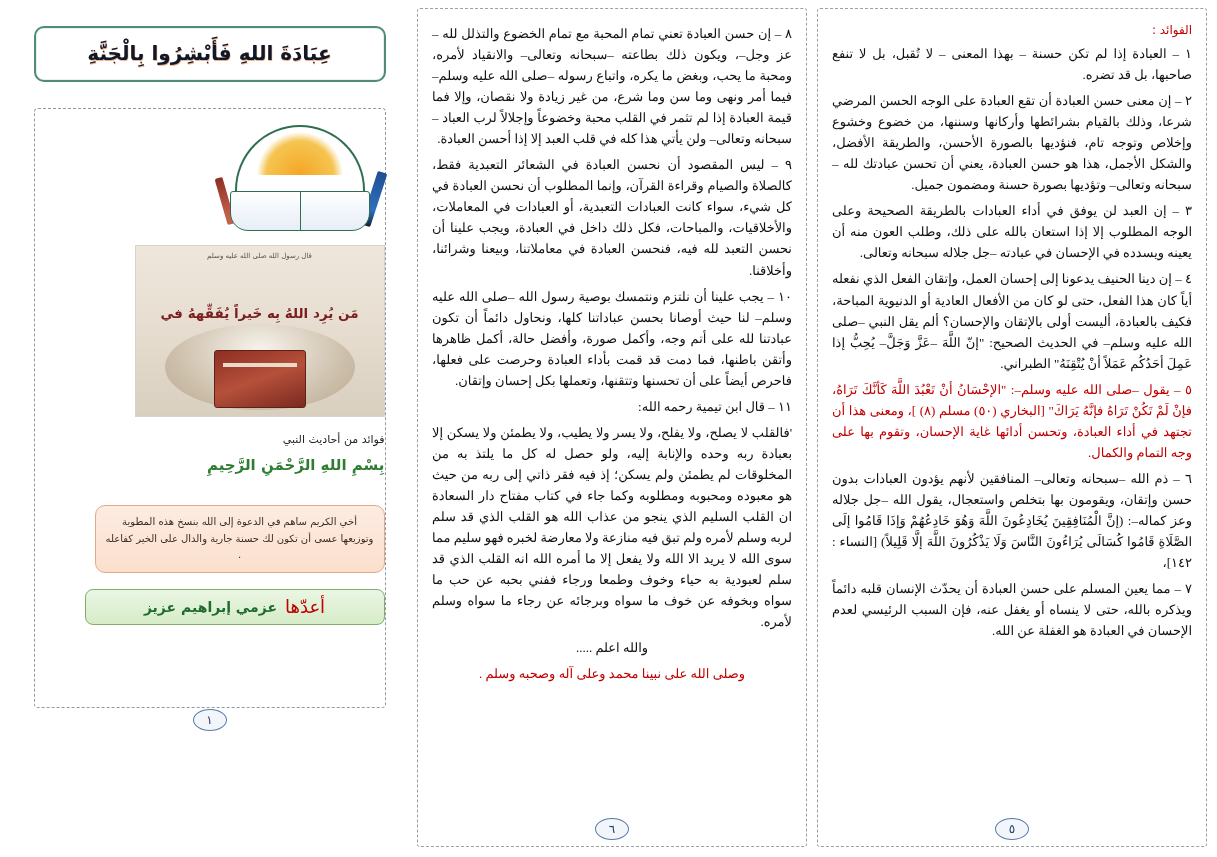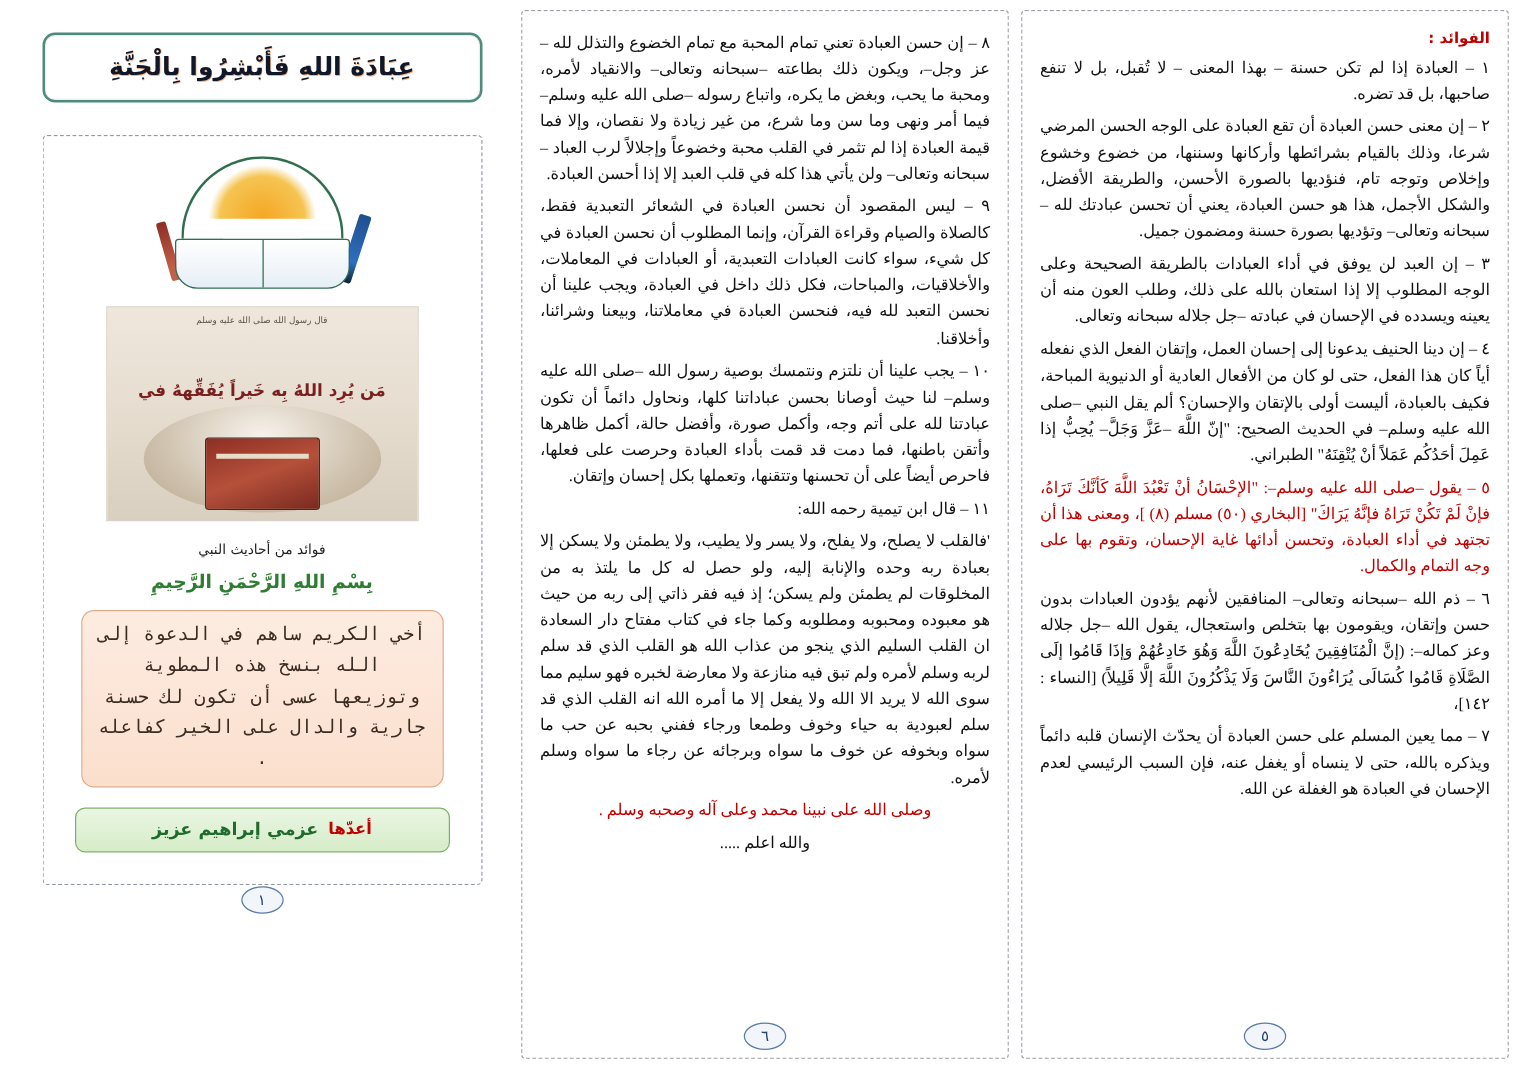--- a/index.html
+++ b/index.html
@@ -39,21 +39,21 @@
     font-family: Liberation Serif, serif;
     font-size: 13px;
     line-height: 1.62;
     text-align: justify;
     color: #111;
     margin: 0 0 5px 0;
     direction: rtl;
   }
   .heading {
     color: #c00000;
-    font-weight: bold;
+    font-weight: normal;
     font-size: 12px;
     margin: 0 0 6px 0;
     text-align: right;
   }
   .red { color: #c00000; }
   .center { text-align: center; }
   .pagebadge {
     position: absolute;
     bottom: 6px; left: 50%;
     transform: translateX(-50%);
@@ -96,21 +96,21 @@
 
   .cover-frame {
     margin-top: 26px;
     width: 352px;
     height: 600px;
     border: 1.6px dashed #8f9aa6;
     border-radius: 4px;
     background: #ffffff;
     display: flex;
     flex-direction: column;
-    align-items: center;
+    align-items: flex-start;
     padding-top: 16px;
     position: relative;
   }
   .emblem {
     width: 170px; height: 110px;
     position: relative;
     margin-bottom: 4px;
   }
   .book-img {
     width: 250px; height: 172px;
@@ -164,44 +164,43 @@
     text-align: center;
   }
   .basmala {
     margin-top: 10px;
     font-size: 15px;
     color: #2e7d32;
     font-weight: bold;
     letter-spacing: 1px;
   }
   .note-box {
-    margin-top: 14px;
+    margin-top: 31px;
     width: 290px;
     border: 1px solid #e0a98a;
     border-radius: 10px;
     background: linear-gradient(180deg,#fdece1 0%, #fbdfcd 100%);
     padding: 8px 10px;
-    font-size: 15px;
+    font-size: 10px;
     line-height: 1.65;
     color: #3a2c22;
     text-align: center;
-    font-family: Liberation Mono, monospace;
   }
   .author-bar {
     margin-top: 16px;
     width: 300px; height: 36px;
     border: 1px solid #7fae6a;
     border-radius: 8px;
     background: linear-gradient(180deg,#eaf6e3 0%, #d6ecc8 100%);
     display: flex;
     align-items: center;
     justify-content: center;
     gap: 8px;
   }
-  .author-bar .lbl { color: #c00000; font-weight: bold; font-size: 13px; }
+  .author-bar .lbl { color: #c00000; font-weight: normal; font-size: 18px; }
   .author-bar .nm  { color: #1f6b2e; font-weight: bold; font-size: 14px; }
   .cover-page-badge {
     position: absolute;
     bottom: -24px; left: 50%;
     transform: translateX(-50%);
     width: 34px; height: 22px;
     border: 1.2px solid #5b7aa8;
     border-radius: 50%/50%;
     background: #f2f6fb;
     color: #23406e;
@@ -263,22 +262,22 @@
     <p class="para">٧ – مما يعين المسلم على حسن العبادة أن يحدّث الإنسان قلبه دائماً ويذكره بالله، حتى لا ينساه أو يغفل عنه، فإن السبب الرئيسي لعدم الإحسان في العبادة هو الغفلة عن الله.</p>
     <div class="pagebadge">٥</div>
   </section>
 
   <section class="panel panel-mid">
     <p class="para">٨ – إن حسن العبادة تعني تمام المحبة مع تمام الخضوع والتذلل لله –عز وجل–، ويكون ذلك بطاعته –سبحانه وتعالى– والانقياد لأمره، ومحبة ما يحب، وبغض ما يكره، واتباع رسوله –صلى الله عليه وسلم– فيما أمر ونهى وما سن وما شرع، من غير زيادة ولا نقصان، وإلا فما قيمة العبادة إذا لم تثمر في القلب محبة وخضوعاً وإجلالاً لرب العباد –سبحانه وتعالى– ولن يأتي هذا كله في قلب العبد إلا إذا أحسن العبادة.</p>
     <p class="para">٩ – ليس المقصود أن نحسن العبادة في الشعائر التعبدية فقط، كالصلاة والصيام وقراءة القرآن، وإنما المطلوب أن نحسن العبادة في كل شيء، سواء كانت العبادات التعبدية، أو العبادات في المعاملات، والأخلاقيات، والمباحات، فكل ذلك داخل في العبادة، ويجب علينا أن نحسن التعبد لله فيه، فنحسن العبادة في معاملاتنا، وبيعنا وشرائنا، وأخلاقنا.</p>
     <p class="para">١٠ – يجب علينا أن نلتزم ونتمسك بوصية رسول الله –صلى الله عليه وسلم– لنا حيث أوصانا بحسن عباداتنا كلها، ونحاول دائماً أن تكون عبادتنا لله على أتم وجه، وأكمل صورة، وأفضل حالة، أكمل ظاهرها وأتقن باطنها، فما دمت قد قمت بأداء العبادة وحرصت على فعلها، فاحرص أيضاً على أن تحسنها وتتقنها، وتعملها بكل إحسان وإتقان.</p>
     <p class="para">١١ – قال ابن تيمية رحمه الله:</p>
     <p class="para">'فالقلب لا يصلح، ولا يفلح، ولا يسر ولا يطيب، ولا يطمئن ولا يسكن إلا بعبادة ربه وحده والإنابة إليه، ولو حصل له كل ما يلتذ به من المخلوقات لم يطمئن ولم يسكن؛ إذ فيه فقر ذاتي إلى ربه من حيث هو معبوده ومحبوبه ومطلوبه وكما جاء في كتاب مفتاح دار السعادة ان القلب السليم الذي ينجو من عذاب الله هو القلب الذي قد سلم لربه وسلم لأمره ولم تبق فيه منازعة ولا معارضة لخبره فهو سليم مما سوى الله لا يريد الا الله ولا يفعل إلا ما أمره الله انه القلب الذي قد سلم لعبودية به حياء وخوف وطمعا ورجاء ففني بحبه عن حب ما سواه وبخوفه عن خوف ما سواه وبرجائه عن رجاء ما سواه وسلم لأمره.</p>
+    <p class="para center">والله اعلم .....</p>
     <p class="para center red">وصلى الله على نبينا محمد وعلى آله وصحبه وسلم .</p>
-    <p class="para center">والله اعلم .....</p>
     <div class="pagebadge">٦</div>
   </section>
 
   <section class="panel panel-left">
     <div class="cover">
 
       <div class="title-box">
         <div class="title-line two">عِبَادَةَ اللهِ فَأَبْشِرُوا بِالْجَنَّةِ</div>
       </div>
 

